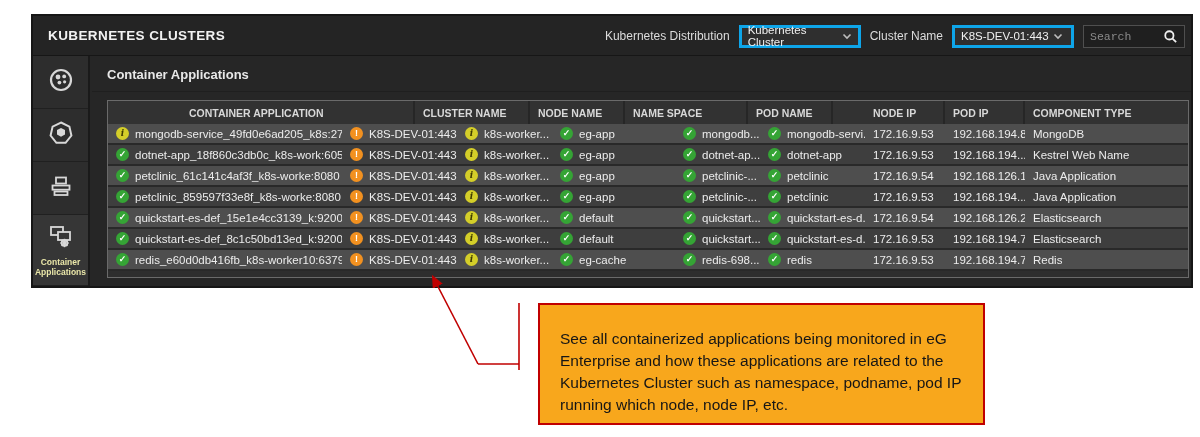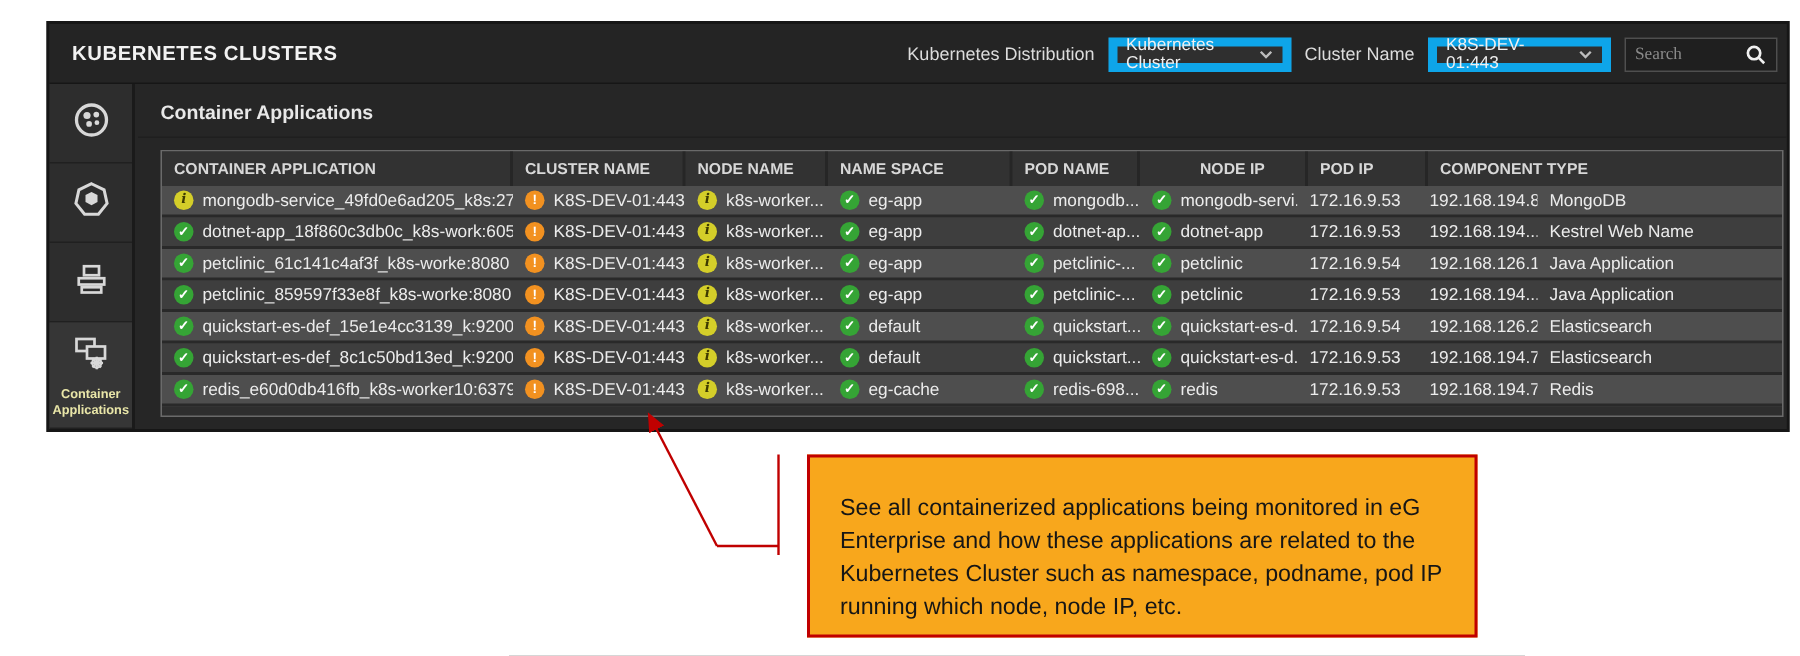--- a/index.html
+++ b/index.html
@@ -5,37 +5,37 @@
   * { margin:0; padding:0; box-sizing:border-box; }
   html,body { width:1200px; height:437px; background:#ffffff; font-family:"Liberation Sans", sans-serif; overflow:hidden; }
   .page { position:relative; width:1200px; height:437px; background:#fff; }
 
   
   .app { position:absolute; left:31px; top:14px; width:1162px; height:274px; background:#262626; border:2px solid #161616; }
   .app-header { position:absolute; left:0; top:0; right:0; height:40px; background:#242424; border-bottom:1px solid #161616; display:flex; align-items:center; }
   .app-title { color:#f2f2f2; font-size:13.5px; font-weight:700; letter-spacing:.4px; padding-left:15px; }
   .toolbar { position:absolute; right:6px; top:0; height:40px; display:flex; align-items:center; gap:9px; }
   .tb-label { color:#dcdcdc; font-size:12px; white-space:nowrap; }
-  .select { display:flex; align-items:center; justify-content:flex-end; width:122px; height:23px; background:#2f2f2f; border:6px solid #0ea5e9; color:#f0f0f0; font-size:11.5px; padding:0 6px; cursor:pointer; }
+  .select { display:flex; align-items:center; justify-content:flex-start; width:122px; height:23px; background:#2f2f2f; border:3px solid #0ea5e9; color:#f0f0f0; font-size:11.5px; padding:0 6px; cursor:pointer; }
   .select .chev { margin-left:4px; display:flex; }
   .searchbox { display:flex; align-items:center; justify-content:space-between; width:102px; height:23px; background:#1f1f1f; border:1px solid #4f4f4f; padding:0 6px; }
-  .searchbox input { background:transparent; border:none; outline:none; color:#cfcfcf; font-size:11.5px; width:70px; font-family:Liberation Serif, serif; }
+  .searchbox input { background:transparent; border:none; outline:none; color:#cfcfcf; font-size:11.5px; width:70px; font-family:Liberation Mono, monospace; }
   .searchbox input::placeholder { color:#8a8a8a; }
 
   
   .sidebar { position:absolute; left:0; top:40px; bottom:0; width:57px; background:#2d2d2d; border-right:2px solid #1a1a1a; display:flex; flex-direction:column; }
   .side-item { height:54px; display:flex; flex-direction:column; align-items:center; justify-content:center; border-bottom:1px solid #202020; cursor:pointer; }
   .side-item.active { height:72px; background:#363636; }
   .side-label { font-size:8.5px; color:#e9e6a8; text-align:center; line-height:1.2; margin-top:4px; font-weight:700; }
 
   
   .content { position:absolute; left:59px; top:40px; right:0; bottom:0; background:#262626; }
   .content-title { color:#e8e8e8; font-size:13px; font-weight:700; padding:11px 0 9px 15px; border-bottom:1px solid #1f1f1f; }
   .panel { margin:8px 0 0 15px; width:1082px; background:#2e2e2e; border:1px solid #6a6a6a; padding-bottom:6px; }
-  .thead { display:flex; height:23px; background:#323232; }
+  .thead { display:flex; height:23px; background:#323232;justify-content:flex-end; }
   .th { display:flex; align-items:center; padding-left:8px; color:#d8d8d8; font-size:10.5px; font-weight:700; white-space:nowrap; overflow:hidden; border-right:2px solid #262626; cursor:pointer; }
   .th:last-child { border-right:none; }
   .tr { display:flex; height:21px; border-bottom:2px solid #292929; cursor:pointer; }
   .tr.odd  { background:#4e4e4e; }
   .tr.even { background:#3e3e3e; }
   .td { display:flex; align-items:center; padding-left:8px; white-space:nowrap; overflow:hidden; }
   .cell-text { color:#ececec; font-size:11.5px; white-space:nowrap; overflow:hidden; }
   .status { flex:0 0 auto; width:13px; height:13px; border-radius:50%; margin-right:6px; display:flex; align-items:center; justify-content:center; font-size:9px; line-height:13px; }
   .st-ok      { background:var(--ok,#35A435); color:#fff; font-weight:700; }
   .st-info    { background:var(--info,#D4CE29); color:#3d3a00; font-style:italic; font-weight:700; font-family:"DejaVu Serif", serif; }

